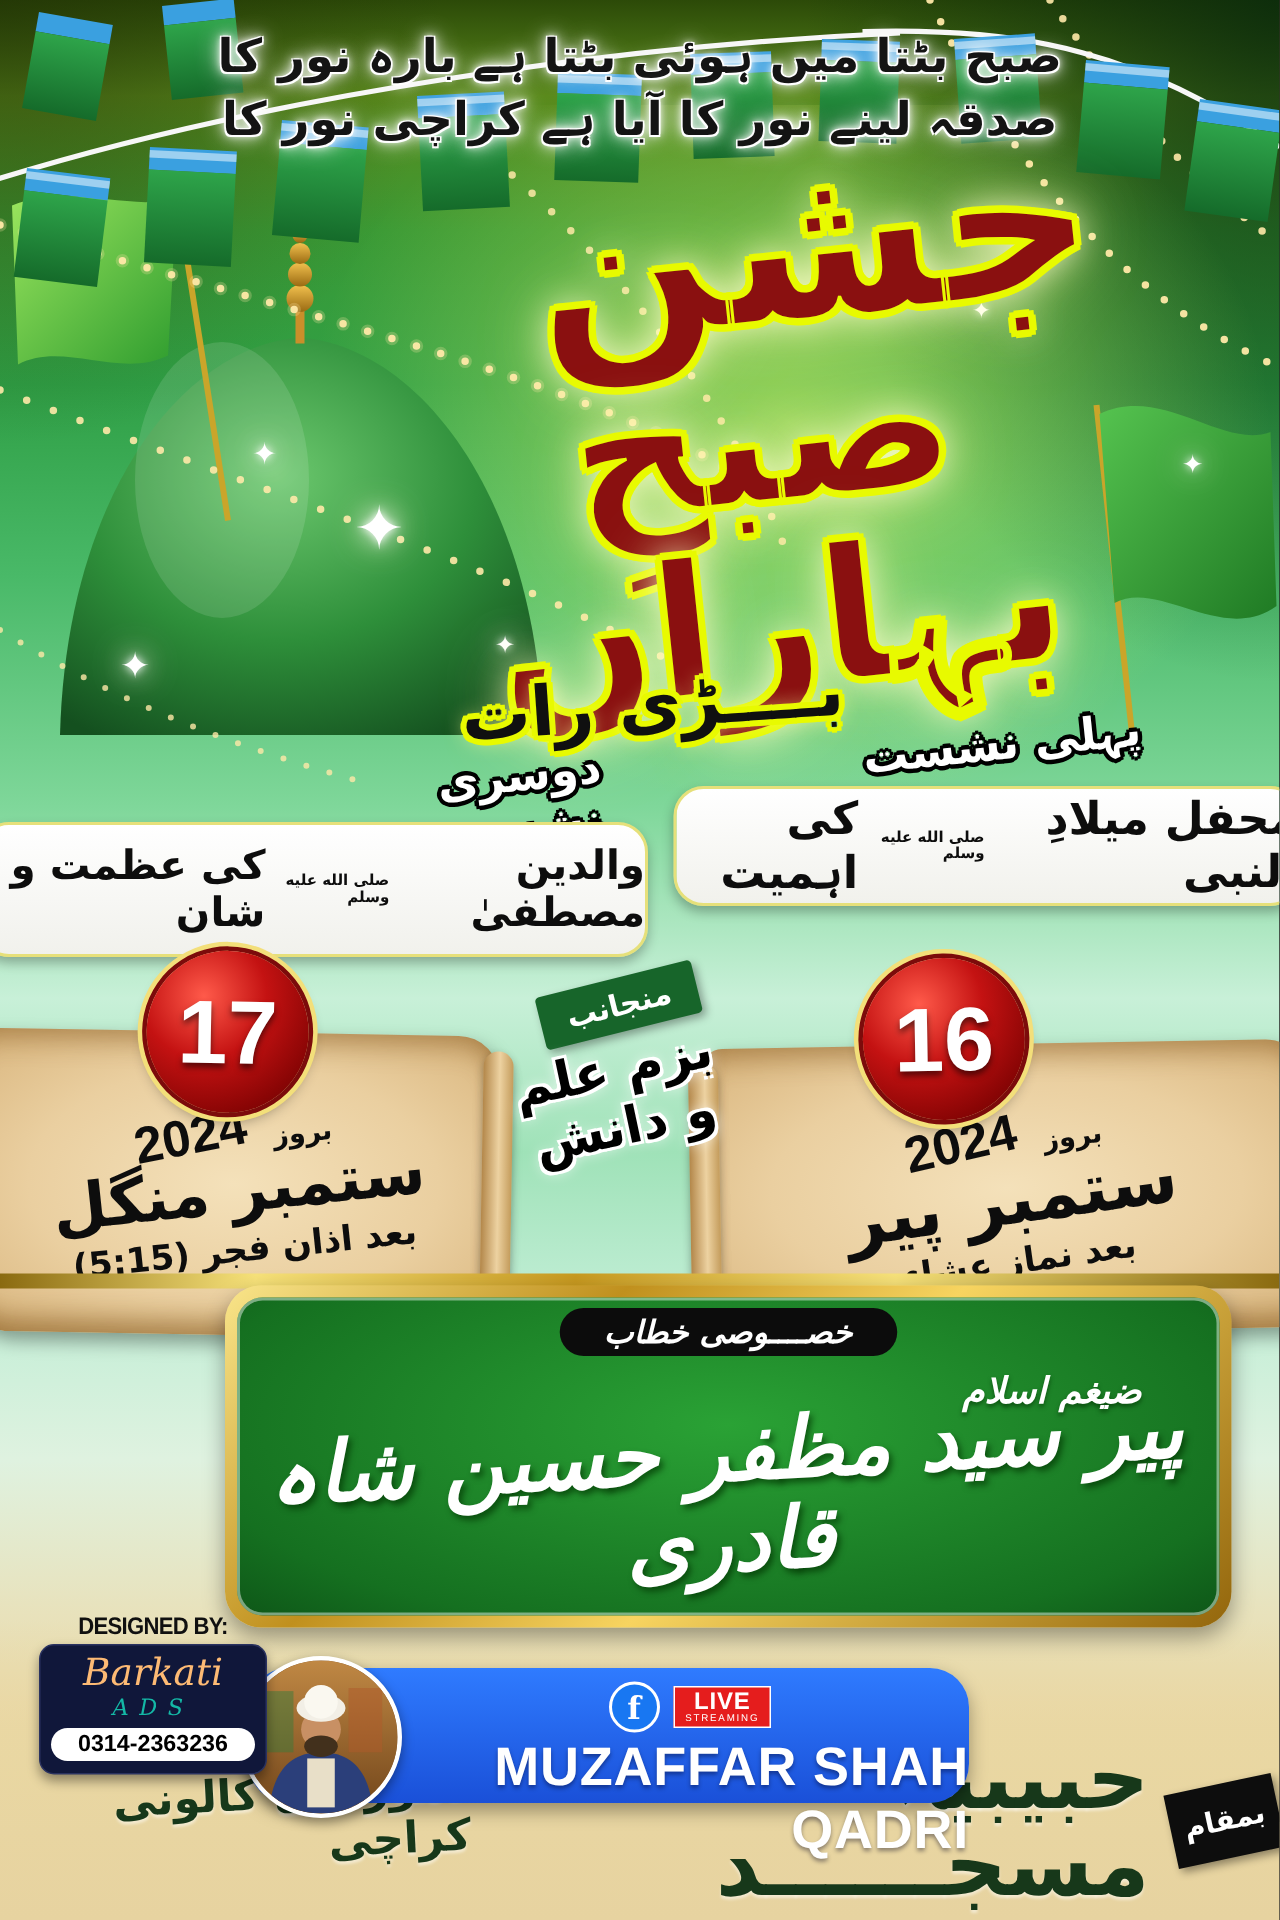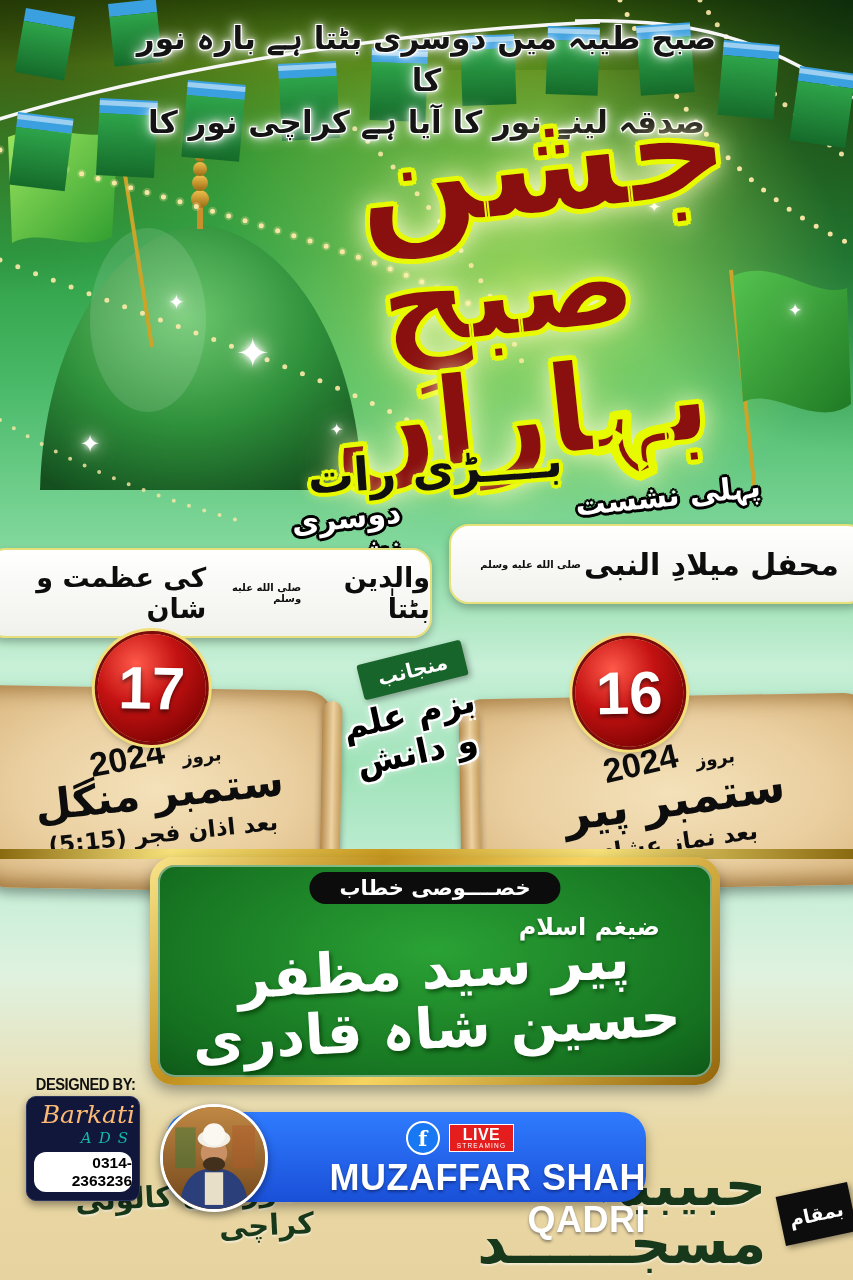--- a/index.html
+++ b/index.html
@@ -91,37 +91,37 @@
   .organizer{position:absolute;top:652px;left:338px;width:150px;text-align:center;z-index:2;}
   .organizer-chip{display:inline-block;background:#17652a;color:#fff;font-size:20px;font-weight:bold;
     padding:6px 18px;transform:rotate(-14deg);border-radius:3px;direction:rtl;
     box-shadow:2px 3px 6px rgba(0,0,0,.35);}
   .organizer-name{margin-top:6px;transform:rotate(-12deg);font-size:34px;font-weight:bold;
     color:#000;direction:rtl;line-height:1.15;
     text-shadow:2px 2px 0 #fff,-2px 2px 0 #fff,2px -2px 0 #fff,-2px -2px 0 #fff,0 0 10px #fff;}
   
   .gold-strip{position:absolute;top:849px;left:0;width:853px;height:10px;
     background:linear-gradient(90deg,#8a6a10,#f7e27a 20%,#c89a20 45%,#f7e27a 70%,#8a6a10);}
-  .speech-banner{position:absolute;top:857px;left:150px;width:570px;height:228px;padding:8px;
+  .speech-banner{position:absolute;top:857px;left:150px;width:671px;height:228px;padding:8px;
     border-radius:24px;box-sizing:border-box;
     background:linear-gradient(135deg,#f9e58a,#c0901e 30%,#f7d460 55%,#93660c 100%);
-    box-shadow:0 6px 14px rgba(0,0,0,.35);z-index:2;}
+    box-shadow:0 6px 14px rgba(0,0,0,.35);z-index:2;font-style:italic;}
   .speech-inner{position:relative;width:100%;height:100%;border-radius:17px;
     background:radial-gradient(ellipse at 50% 40%,#2aa235,#157020 78%,#0e5718 100%);
     box-shadow:inset 0 0 0 2px rgba(255,255,255,.45);}
   .speech-badge{position:absolute;top:7px;left:50%;transform:translateX(-50%);
     background:#0c0c0c;color:#fff;font-size:21px;font-weight:bold;direction:rtl;
     padding:4px 30px;border-radius:22px;white-space:nowrap;}
   .speech-honorific{position:absolute;top:48px;right:52px;color:#fff;font-size:24px;
     font-weight:bold;direction:rtl;text-shadow:0 2px 3px rgba(0,50,0,.6);}
   .speech-speaker{position:absolute;top:74px;left:0;width:100%;text-align:center;direction:rtl;
     color:#fff;font-size:56px;font-weight:bold;line-height:1.08;transform:rotate(-3deg);
     text-shadow:2px 3px 4px rgba(0,50,0,.65);}
   
-  .designer{position:absolute;top:1076px;left:26px;width:114px;text-align:right;z-index:3;}
+  .designer{position:absolute;top:1076px;left:26px;width:152px;text-align:center;z-index:3;}
   .designer-heading{font-family:"Liberation Sans",sans-serif;font-weight:bold;font-size:16px;
     color:#101010;letter-spacing:-.5px;transform:scaleX(.92);}
   .designer-box{background:#10173a;border:1px solid #2a3260;border-radius:10px;
     padding:5px 4px 8px;margin-top:2px;box-shadow:0 4px 8px rgba(0,0,0,.4);}
   .designer-name{font-family:"DejaVu Serif",serif;font-style:italic;color:#fdba74;font-size:25px;line-height:1.05;}
   .designer-sub{font-family:"DejaVu Serif",serif;font-style:italic;color:#14b8a6;font-size:15px;
     letter-spacing:7px;margin-top:1px;}
   .designer-phone{background:#fff;border-radius:12px;margin:5px 3px 0;font-size:15.5px;
     font-weight:bold;color:#000;padding:2px 0;font-family:"Liberation Sans",sans-serif;}
   
@@ -288,39 +288,40 @@
 
   <span class="sparkle s1"></span>
   <span class="sparkle s2"></span>
   <span class="sparkle s3"></span>
   <span class="sparkle s4"></span>
   <span class="sparkle s5"></span>
   <span class="sparkle s6"></span>
   <span class="sparkle s7"></span>
 
   <div class="couplet">
-    <div>صبح طیبہ میں دوسری بٹتا ہے بارہ نور کا</div>
+    <div>صبح بٹتا میں ہوئی بٹتا ہے بارہ نور کا</div>
     <div>صدقہ لینے نور کا آیا ہے کراچی نور کا</div>
   </div>
 
   <div class="main-title">
     <span class="title-line1">جشن</span>
     <span class="title-line2">صبحِ بہاراں</span>
   </div>
   <div class="subtitle">بــــڑی رات</div>
 
   <div class="session-label label-right">پہلی نشست</div>
   <div class="topic-bar bar-right">
     <span>محفل میلادِ النبی</span>
     <sup class="sall">صلى الله عليه وسلم</sup>
+    <span>کی اہمیت</span>
   </div>
 
   <div class="session-label label-left">دوسری نشست</div>
   <div class="topic-bar bar-left">
-    <span>والدین بٹتاٰ</span>
+    <span>والدین مصطفیٰ</span>
     <sup class="sall">صلى الله عليه وسلم</sup>
     <span>کی عظمت و شان</span>
   </div>
 
   <div class="scroll scroll-right">
     <div class="day-circle circle-right">16</div>
     <div class="scroll-content">
       <div class="date-row1">
         <span class="date-prefix">بروز</span>
         <span class="date-year">2024</span>

